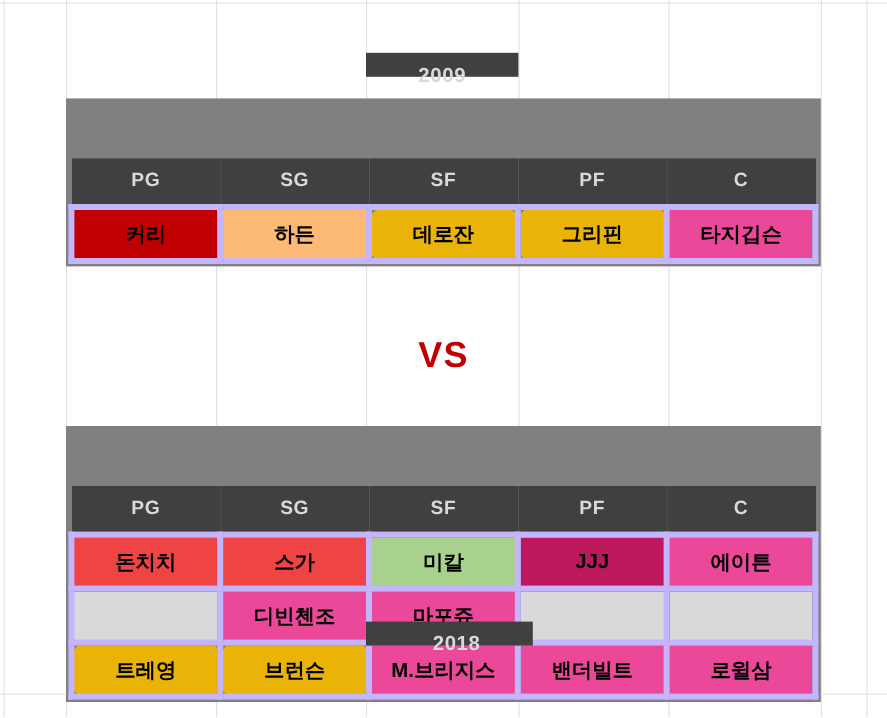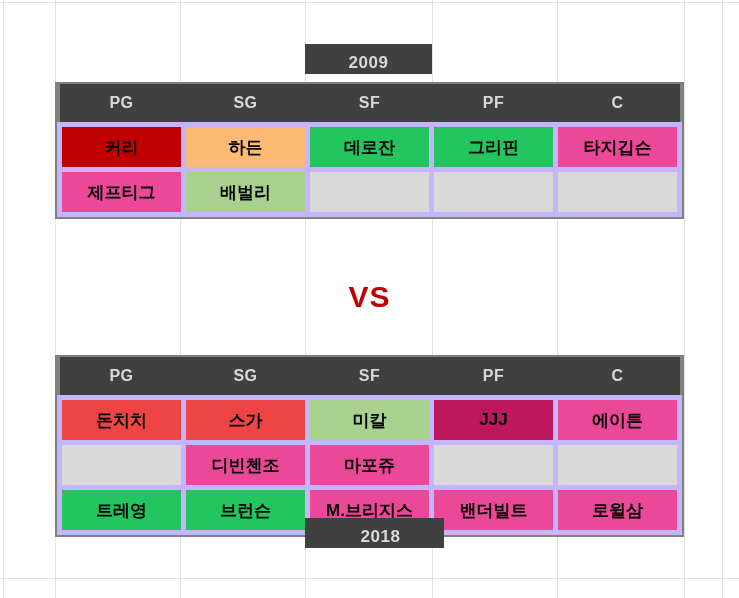--- a/index.html
+++ b/index.html
@@ -47,38 +47,39 @@
   }
 
   .year-tab {
     position: absolute;
     background: #404040;
     color: #d9d9d9;
     font-size: 17px;
     font-weight: bold;
     text-align: center;
     line-height: 38px;
-    height: 30px;
+    height: 20px;
     width: 127px;
     letter-spacing: 0.5px;
   }
 
   .roster {
     position: absolute;
     left: 55px;
     width: 629px;
     background: #808080;
     padding: 2px;
     box-sizing: border-box;
   }
 
   table.roster-table {
     border-collapse: collapse;
     table-layout: fixed;
     width: 625px;
+    margin-top: 48px;
   }
   table.roster-table td, table.roster-table th {
     border: 5px solid #c4b5fd;
     padding: 0;
     margin: 0;
     text-align: center;
     vertical-align: middle;
     height: 40px;
     font-size: 17px;
     font-weight: bold;
@@ -91,21 +92,21 @@
     color: #d9d9d9;
     border: none;
     height: 38px;
     font-size: 16px;
     letter-spacing: 0.5px;
   }
 
   
   .c-darkred    { background: #C00000; color: #ffffff; }
   .c-red        { background: #fdba74; color: #ffffff; }
-  .c-gold       { background: #22c55e; color: #000000; border-radius: 12px; }
+  .c-gold       { background: #eab308; color: #000000; border-radius: 12px; }
   .c-orange     { background: #ef4444; color: #000000; }
   .c-green      { background: #be185d; color: #ffffff; }
   .c-lightgreen { background: #A9D18E; color: #000000; }
   .c-palegreen  { background: #E2EFDA; color: #000000; }
   .c-white      { background: #ec4899; color: #000000; }
   .c-gray       { background: #D9D9D9; color: #000000; }
 
   .vs-label {
     position: absolute;
     width: 739px;
@@ -149,27 +150,20 @@
         </tr>
       </thead>
       <tbody id="top-body">
           <tr>
             <td class="c-darkred">커리</td>
             <td class="c-red">하든</td>
             <td class="c-gold">데로잔</td>
             <td class="c-gold">그리핀</td>
             <td class="c-white">타지깁슨</td>
           </tr>
-          <tr>
-            <td class="c-white">제프티그</td>
-            <td class="c-lightgreen">배벌리</td>
-            <td class="c-gray"></td>
-            <td class="c-gray"></td>
-            <td class="c-gray"></td>
-          </tr>
         </tbody>
     </table>
   </div>
 
   <div class="vs-label" style="top:280px;">VS</div>
 
   <div class="roster" style="top:355px;">
     <table class="roster-table">
       <thead>
         <tr>

